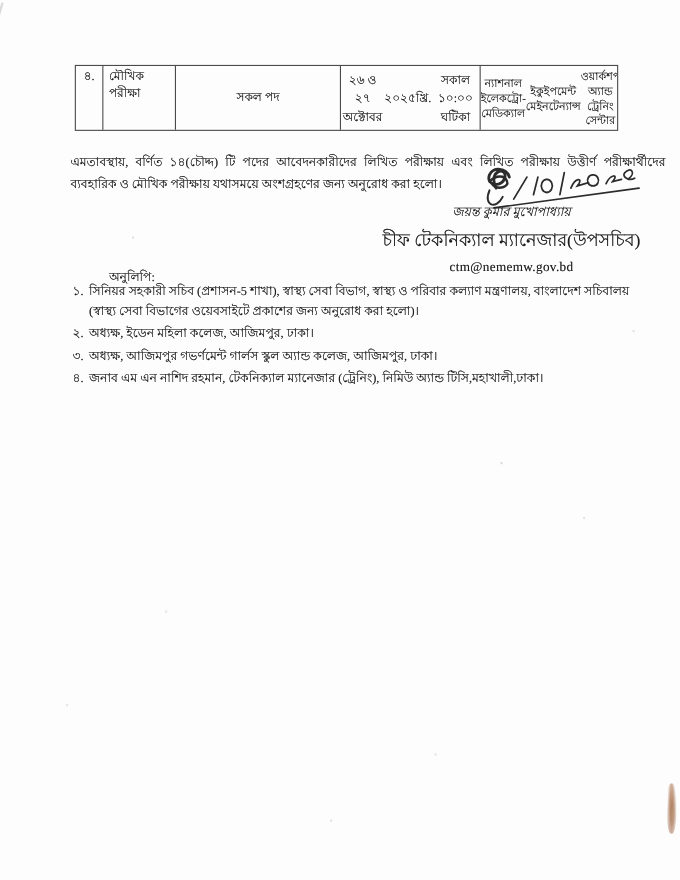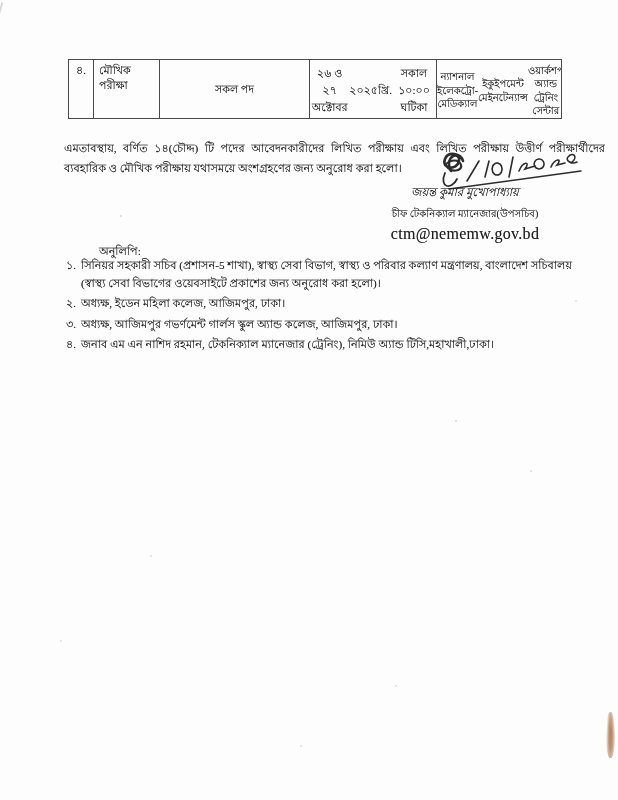--- a/index.html
+++ b/index.html
@@ -61,23 +61,23 @@
     left: 415px; top: 149px;
     width: 172px; height: 50px;
   }
   .signatory {
     position: absolute;
     left: 345px; top: 184px;
     width: 240px;
     text-align: center;
   }
   .signatory .name { font-size: 11.5px; font-style: italic; }
-  .signatory .designation { font-size: 10px; margin-top: 3px; }
+  .signatory .designation { font-size: 16px; margin-top: 3px; }
   .signatory .phone { font-size: 11px; margin-top: 4px; }
-  .signatory .email { font-size: 16px; margin-top: 2px; letter-spacing: 0.3px; text-align: center; }
+  .signatory .email { font-size: 12px; margin-top: 2px; letter-spacing: 0.3px; text-align: center; }
 
   
   .copies-heading {
     position: absolute;
     left: 62px; top: 243px;
     font-size: 11.2px;
     margin-left: 37px;
   }
   .copies-list {
     position: absolute;

